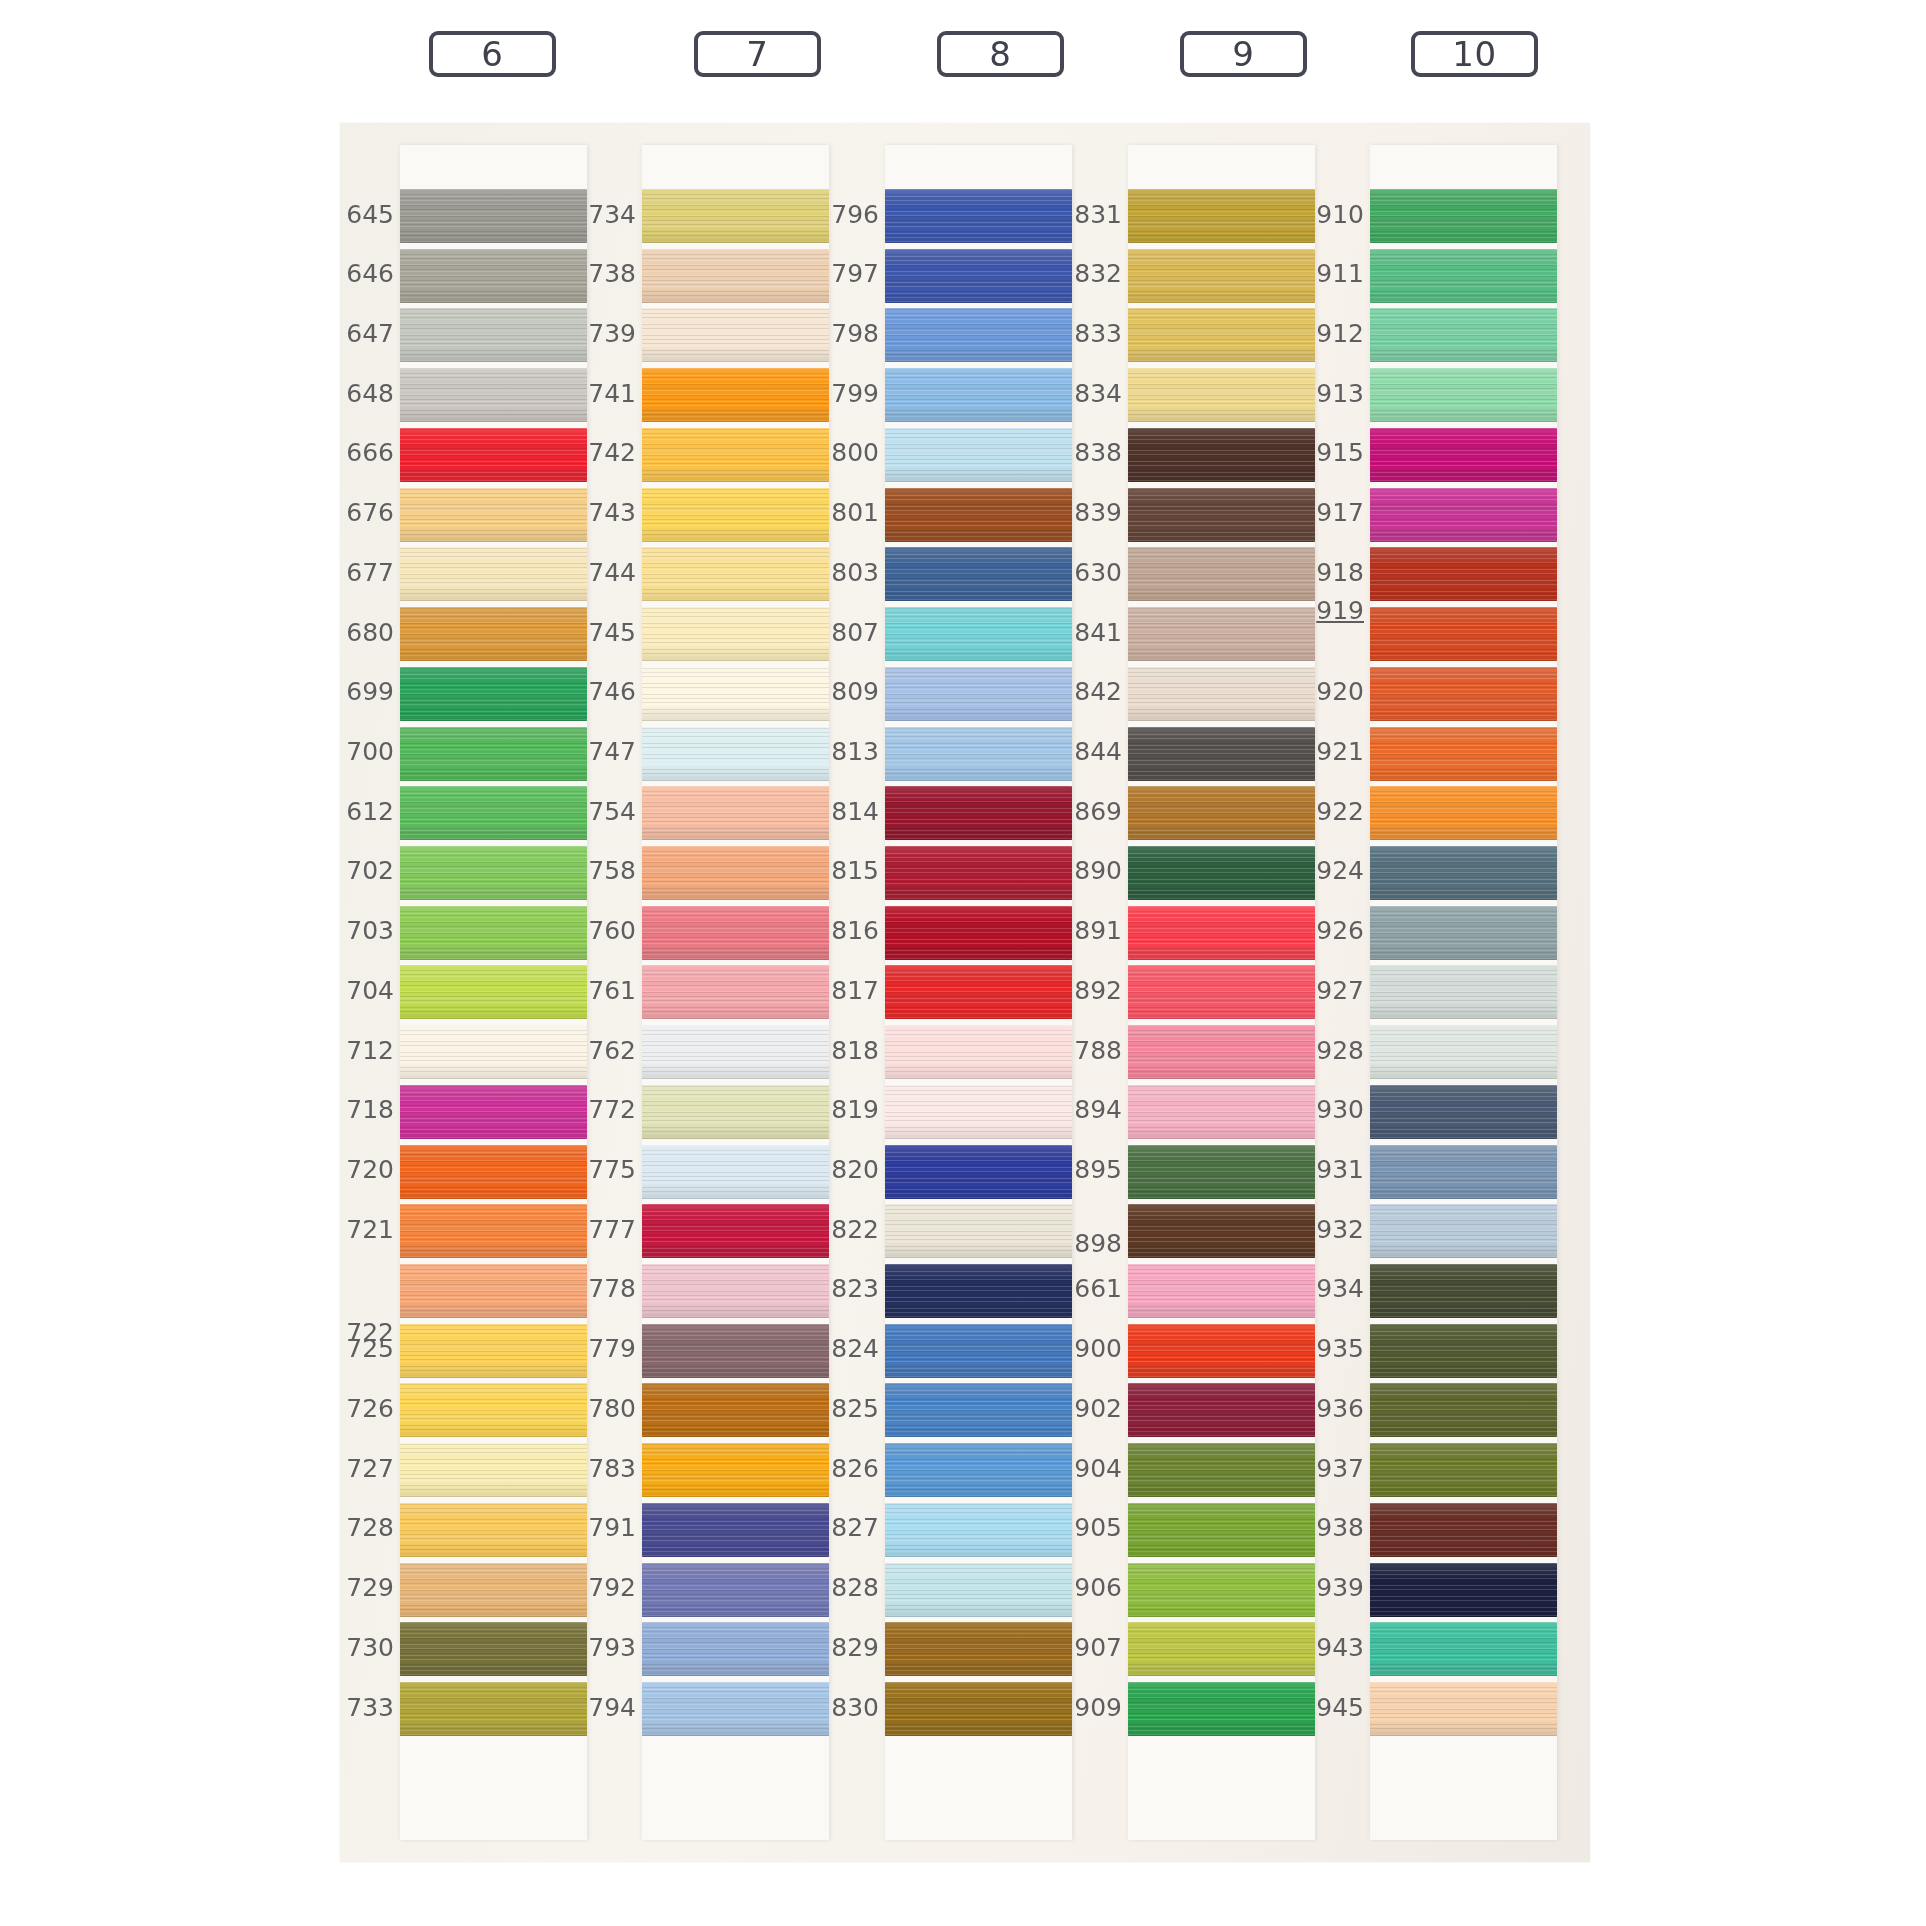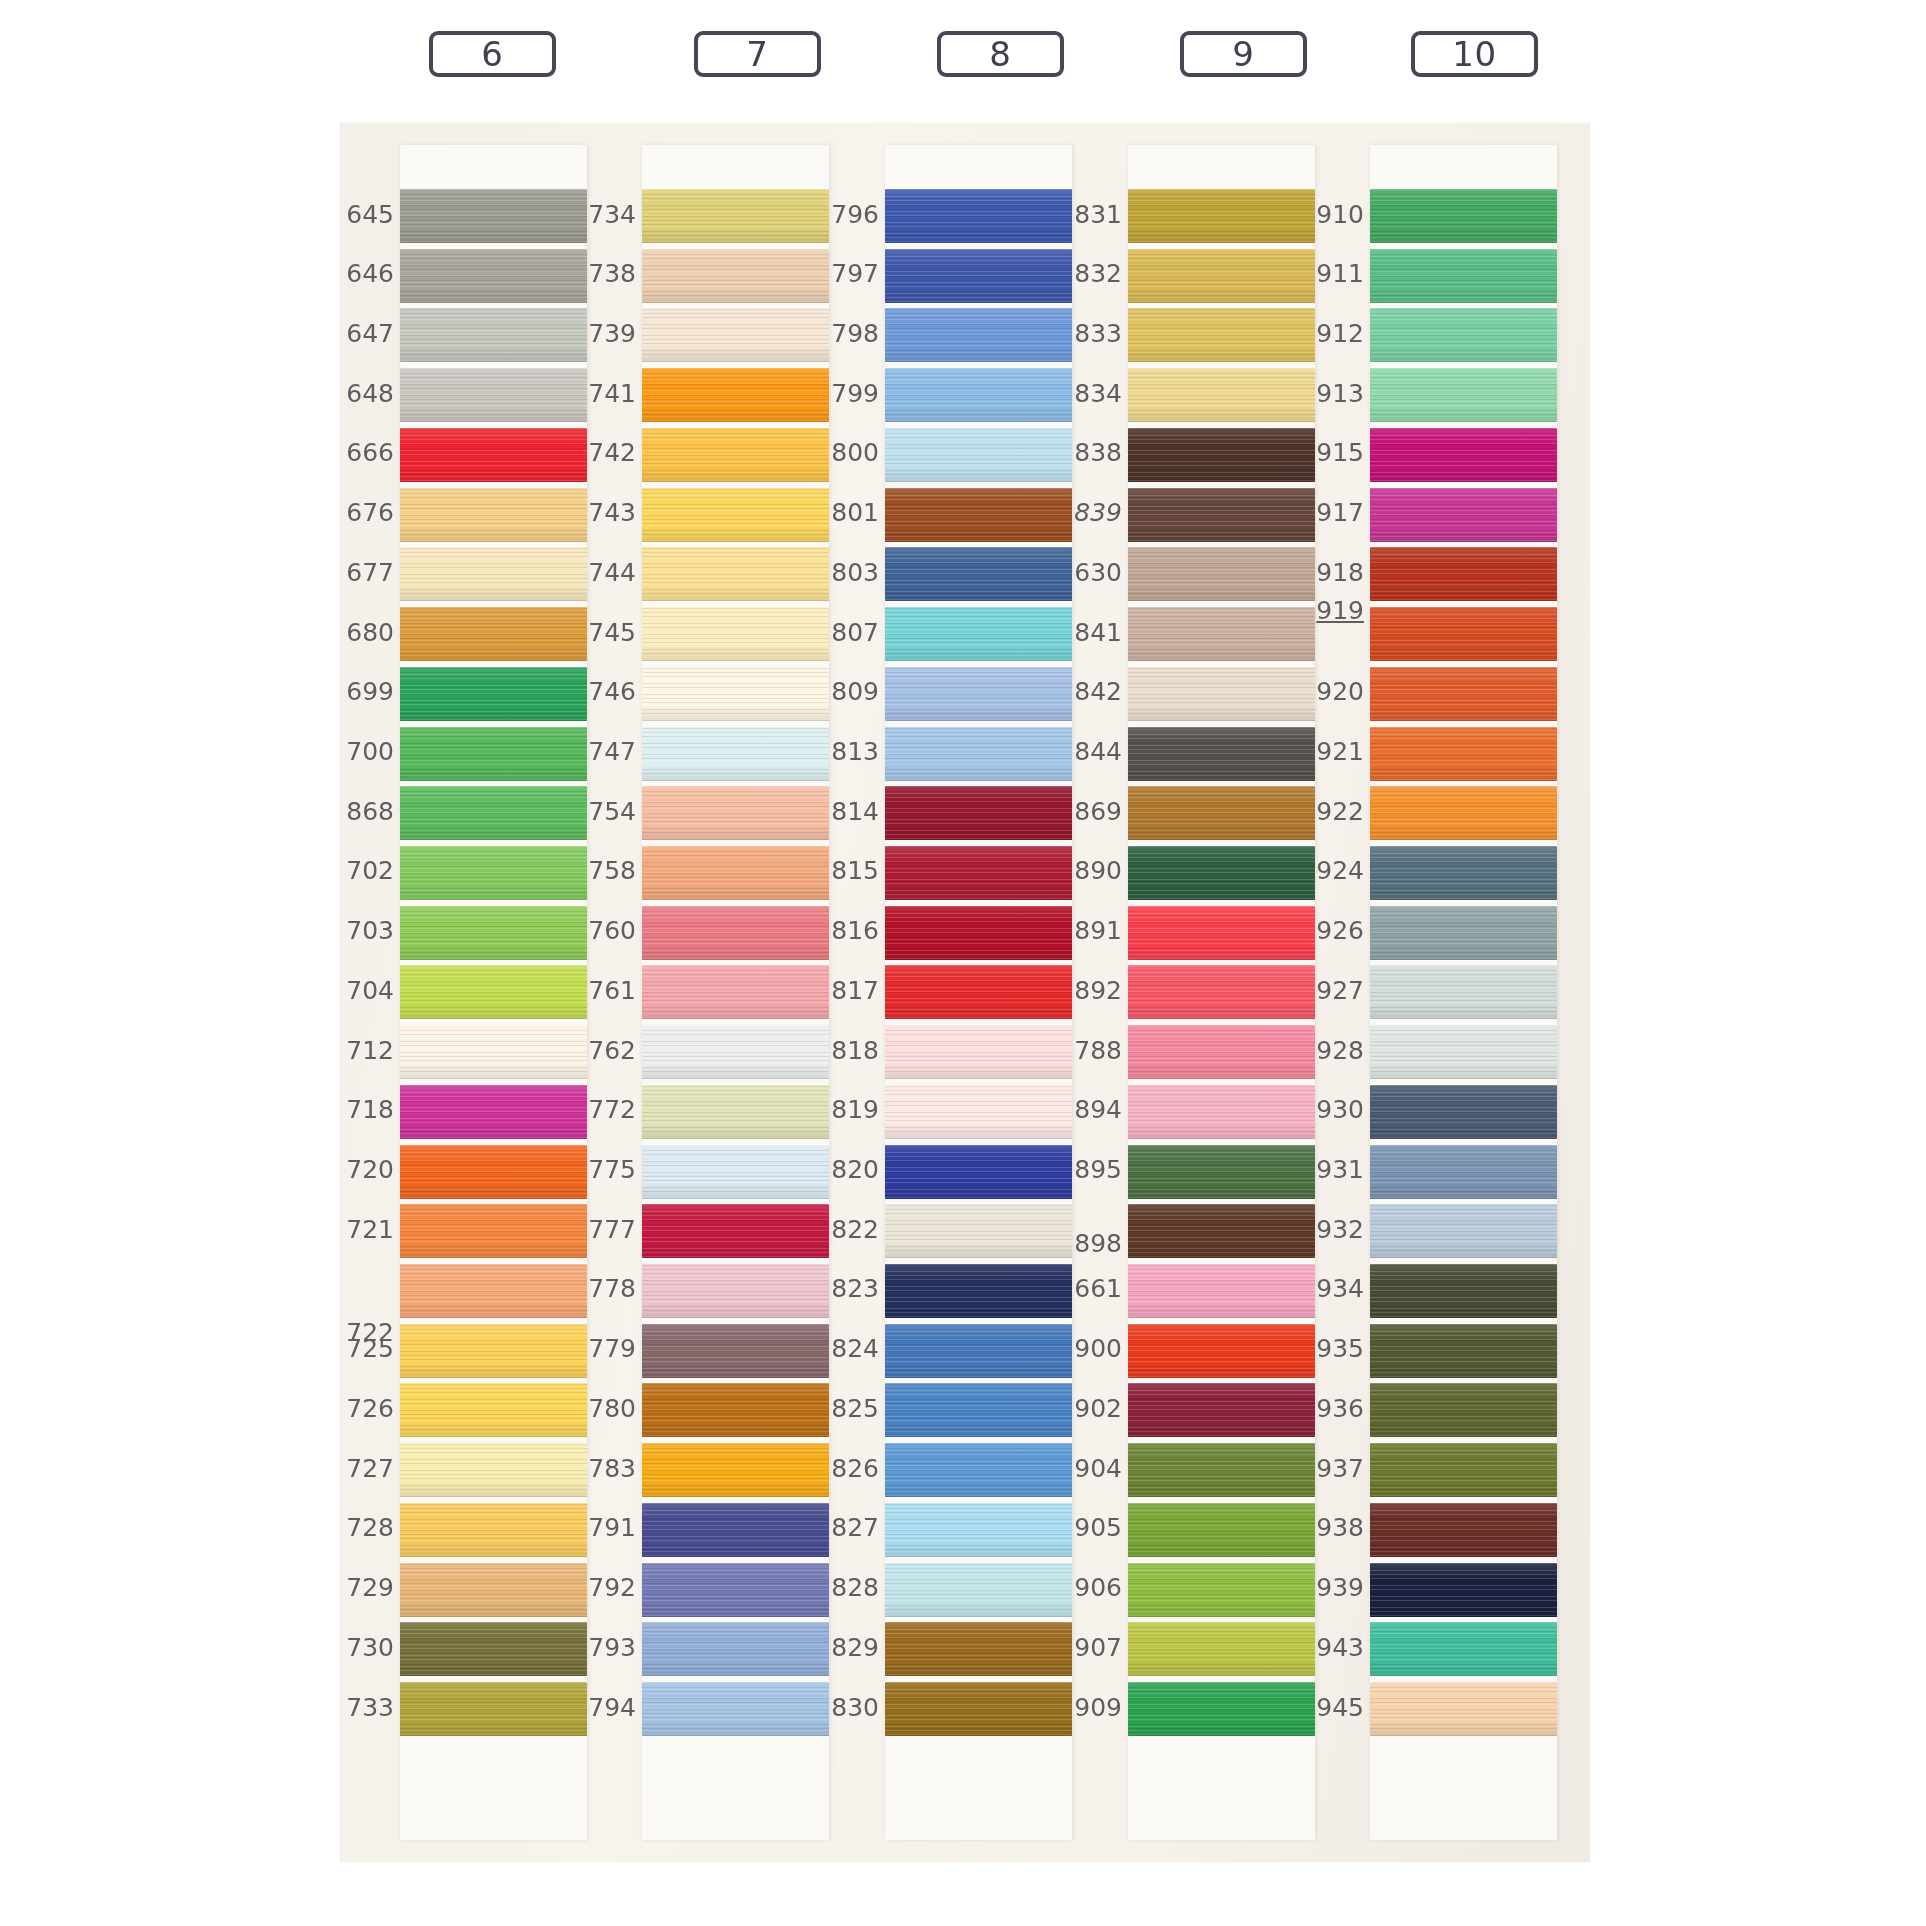--- a/index.html
+++ b/index.html
@@ -168,21 +168,21 @@
         <div class="code" style="top: 488px;">699</div>
         <div class="swatch" title="700" style="top: 538px; height: 54px; background: rgb(85, 183, 92);">
           <div class="tex"></div>
           <div class="shade"></div>
         </div>
         <div class="code" style="top: 548px;">700</div>
         <div class="swatch" title="701" style="top: 597px; height: 54px; background: rgb(92, 187, 93);">
           <div class="tex"></div>
           <div class="shade"></div>
         </div>
-        <div class="code" style="top: 608px;">868</div>
+        <div class="code" style="top: 608px;">612</div>
         <div class="swatch" title="702" style="top: 657px; height: 54px; background: rgb(131, 201, 95);">
           <div class="tex"></div>
           <div class="shade"></div>
         </div>
         <div class="code" style="top: 667px;">702</div>
         <div class="swatch" title="703" style="top: 717px; height: 54px; background: rgb(142, 203, 87);">
           <div class="tex"></div>
           <div class="shade"></div>
         </div>
         <div class="code" style="top: 727px;">703</div>
@@ -548,21 +548,21 @@
         <div class="code" style="top: 190px;">834</div>
         <div class="swatch" title="838" style="top: 239px; height: 54px; background: rgb(78, 51, 42);">
           <div class="tex"></div>
           <div class="shade"></div>
         </div>
         <div class="code" style="top: 249px;">838</div>
         <div class="swatch" title="839" style="top: 299px; height: 54px; background: rgb(101, 70, 58);">
           <div class="tex"></div>
           <div class="shade"></div>
         </div>
-        <div class="code" style="top: 309px; font-style: italic;">839</div>
+        <div class="code" style="top: 309px;">839</div>
         <div class="swatch" title="840" style="top: 358px; height: 54px; background: rgb(192, 166, 148);">
           <div class="tex"></div>
           <div class="shade"></div>
         </div>
         <div class="code" style="top: 369px;">630</div>
         <div class="swatch" title="841" style="top: 418px; height: 54px; background: rgb(203, 176, 161);">
           <div class="tex"></div>
           <div class="shade"></div>
         </div>
         <div class="code" style="top: 429px;">841</div>

